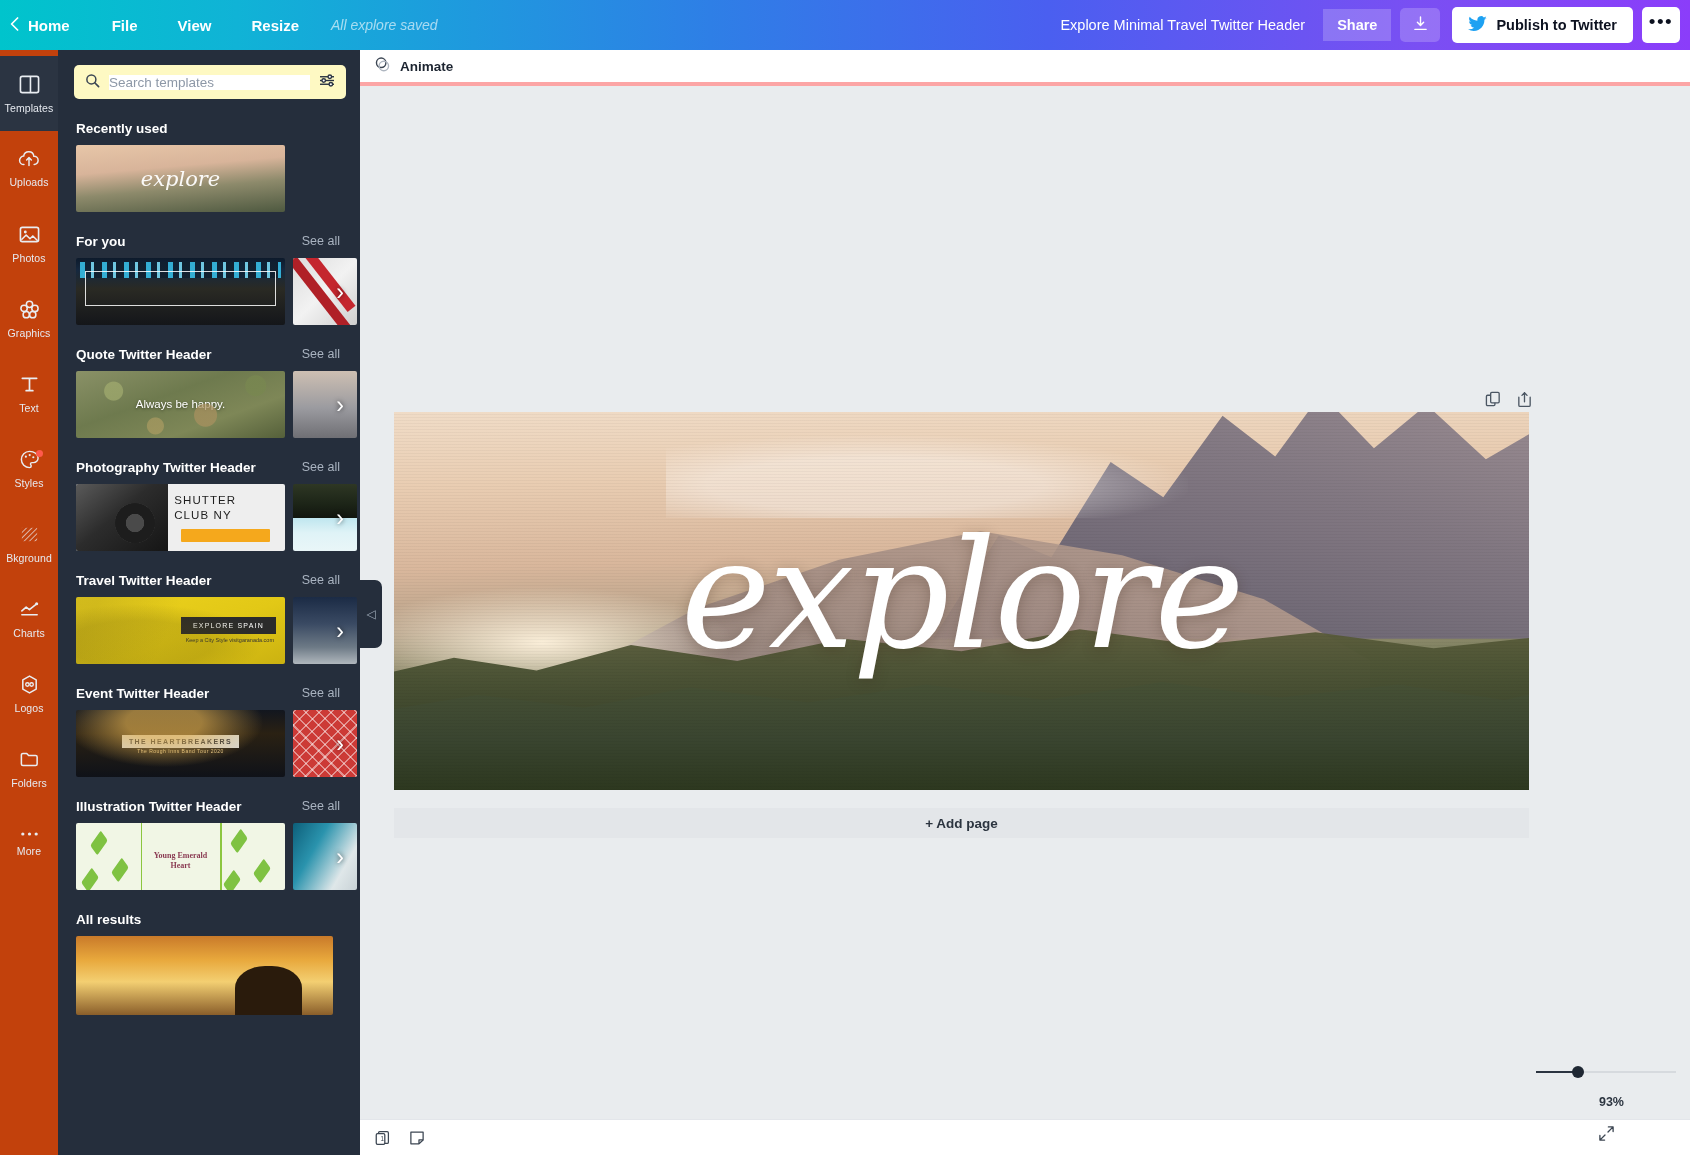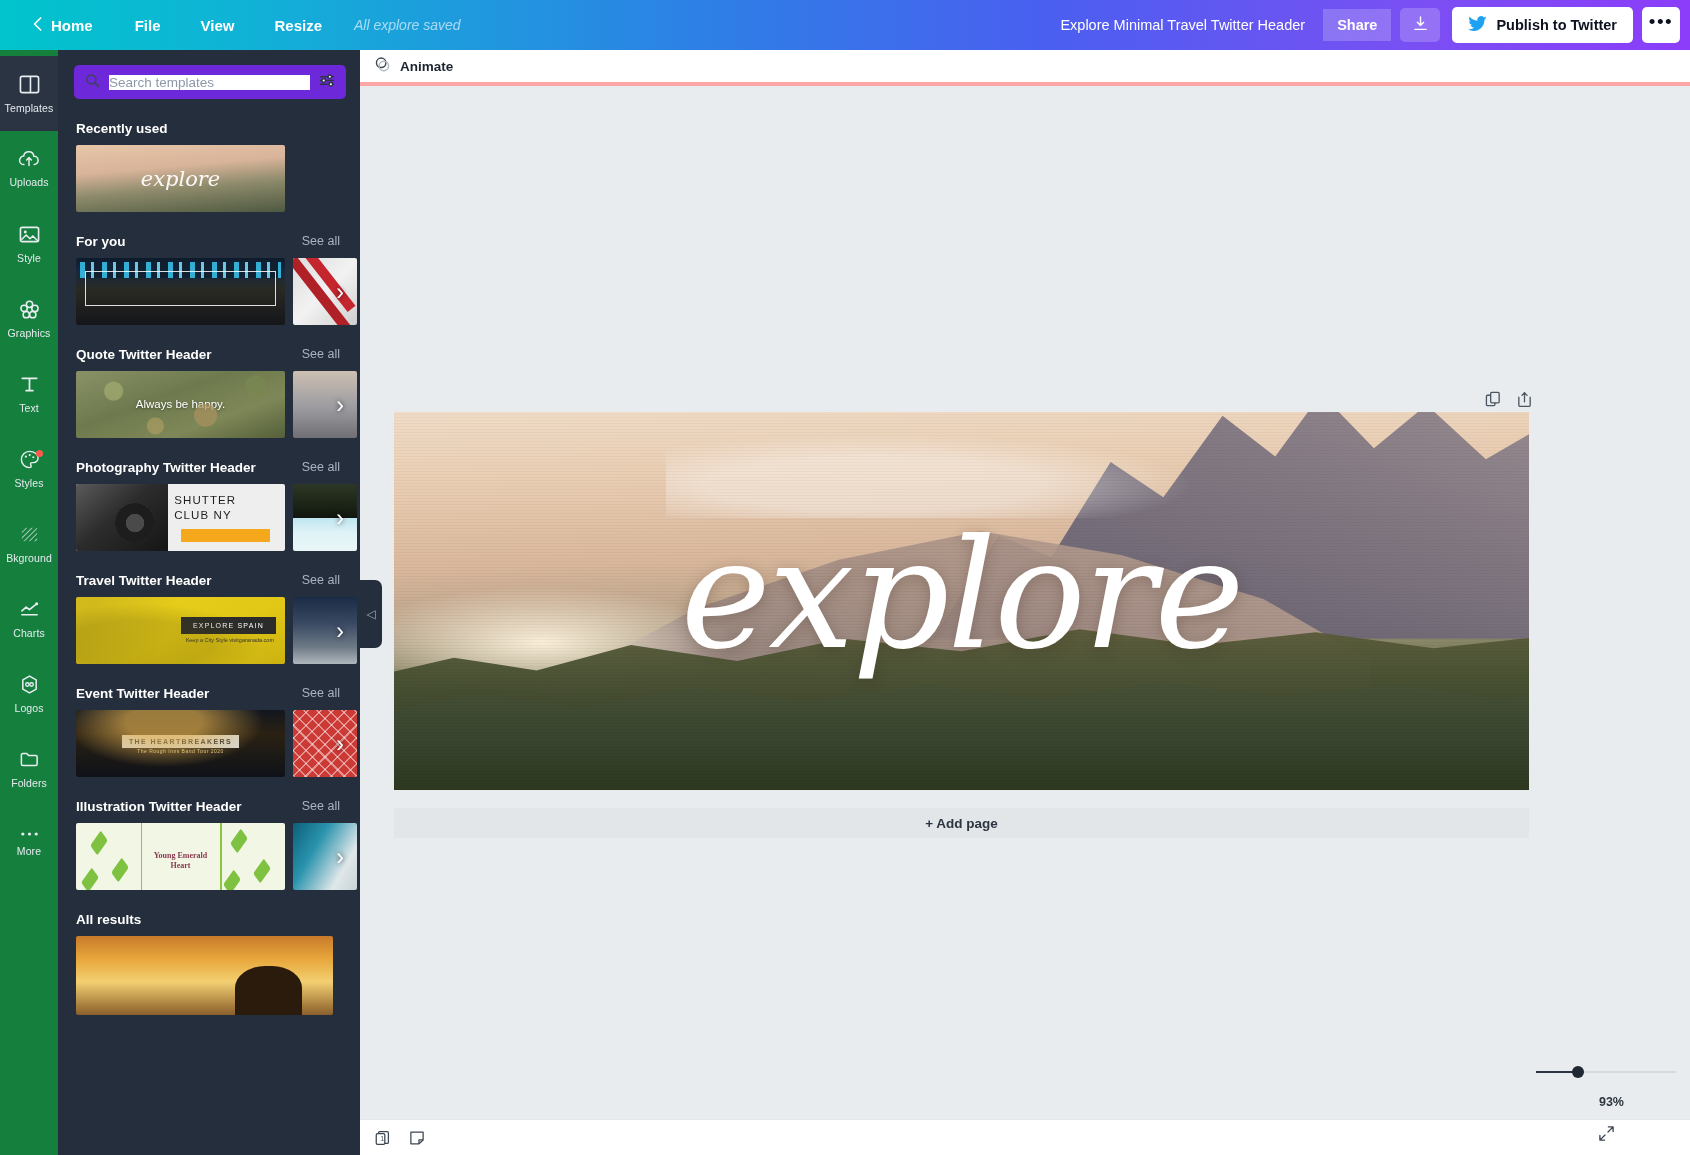--- a/index.html
+++ b/index.html
@@ -17,21 +17,21 @@
     display: flex; align-items: center;
     z-index: 50;
   }
   .tb-left { display: flex; align-items: center; height: 100%; }
   .tb-item {
     color: #ffffff; font-size: 15px; font-weight: 600;
     padding: 0 20px; height: 100%;
     display: flex; align-items: center; cursor: pointer;
     white-space: nowrap;
   }
-  .tb-home { padding-left: 10px; padding-right: 22px; margin-left: 23px; }
+  .tb-home { padding-left: 10px; padding-right: 22px; }
   .tb-chev { margin-right: 9px; display: inline-block; }
   .tb-saved {
     color: rgba(255,255,255,.62); font-size: 14px; font-style: italic;
     font-weight: 400; margin-left: 12px; white-space: nowrap;
   }
   .tb-right { margin-left: auto; display: flex; align-items: center; padding-right: 10px; }
   #doc-title {
     color: #fff; font-size: 14.5px; font-weight: 400;
     margin-right: 18px; white-space: nowrap;
   }
@@ -57,21 +57,21 @@
     background: #ffffff; border-radius: 5px;
     width: 38px; height: 36px; margin-left: 9px;
     display:flex; align-items:center; justify-content:center;
     cursor:pointer; color:#0d1220; font-size: 19px; letter-spacing: 1.5px;
     line-height: 0; padding-bottom: 6px;
   }
 
   
   #rail {
     position: absolute; top: 50px; left: 0; width: 58px; height: 1105px;
-    background: #15803d;
+    background: #c2410c;
     display: flex; flex-direction: column; align-items: center;
     padding-top: 6px;
   }
   .rail-item {
     width: 58px; height: 75px;
     display: flex; flex-direction: column; align-items: center; justify-content: center;
     gap: 7px; cursor: pointer; position: relative;
     color: #e9edf2;
   }
   .rail-item.active { background: #2b3442; }
@@ -82,21 +82,21 @@
   }
   .rail-ico svg { display:block; }
 
   
   #panel {
     position: absolute; top: 50px; left: 58px; width: 302px; height: 1105px;
     background: #252e3c; overflow: hidden;
   }
   #searchwrap { padding: 15px 14px 0 16px; }
   #searchbox {
-    background:#6d28d9; border-radius: 5px; height: 34px;
+    background:#fef9c3; border-radius: 5px; height: 34px;
     display:flex; align-items:center; padding: 0 11px; gap: 9px;
   }
   #searchbox input {
     border:none; outline:none; flex:1; font-size:13.5px;
     font-family:"Liberation Sans", sans-serif; color:#2b3442;
   }
   #searchbox input::placeholder { color:#8d98a7; }
   .sec { padding: 0 14px 0 18px; margin-top: 22px; }
   .sec-head {
     display:flex; align-items:flex-start; justify-content:space-between;
@@ -414,21 +414,21 @@
   </div>
 
   <div class="rail-item">
     <span class="rail-ico">
       <svg width="21" height="21" viewBox="0 0 22 22">
           <rect x="1.5" y="3.5" width="19" height="15" rx="2" stroke="#e9edf2" stroke-width="1.7" fill="none"></rect>
           <circle cx="6.6" cy="8.4" r="1.5" fill="#e9edf2"></circle>
           <path d="M2.5 16.5l5-5 4 4 3-3 5 5" stroke="#e9edf2" stroke-width="1.6" fill="none" stroke-linejoin="round"></path>
         </svg>
     </span>
-    <span class="rail-label">Style</span>
+    <span class="rail-label">Photos</span>
   </div>
 
   <div class="rail-item">
     <span class="rail-ico">
       <svg width="21" height="21" viewBox="0 0 22 22">
           <circle cx="11" cy="5.6" r="3.3" stroke="#e9edf2" stroke-width="1.6" fill="none"></circle>
           <circle cx="5.3" cy="9.9" r="3.3" stroke="#e9edf2" stroke-width="1.6" fill="none"></circle>
           <circle cx="16.7" cy="9.9" r="3.3" stroke="#e9edf2" stroke-width="1.6" fill="none"></circle>
           <circle cx="7.6" cy="16.4" r="3.3" stroke="#e9edf2" stroke-width="1.6" fill="none"></circle>
           <circle cx="14.4" cy="16.4" r="3.3" stroke="#e9edf2" stroke-width="1.6" fill="none"></circle>

